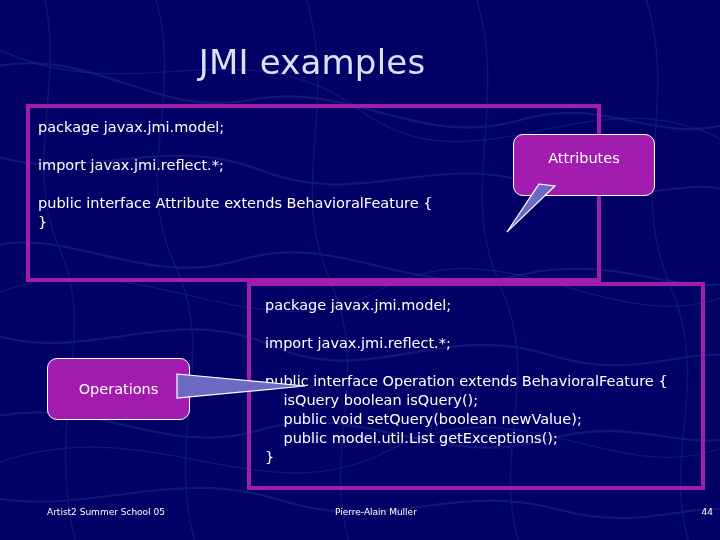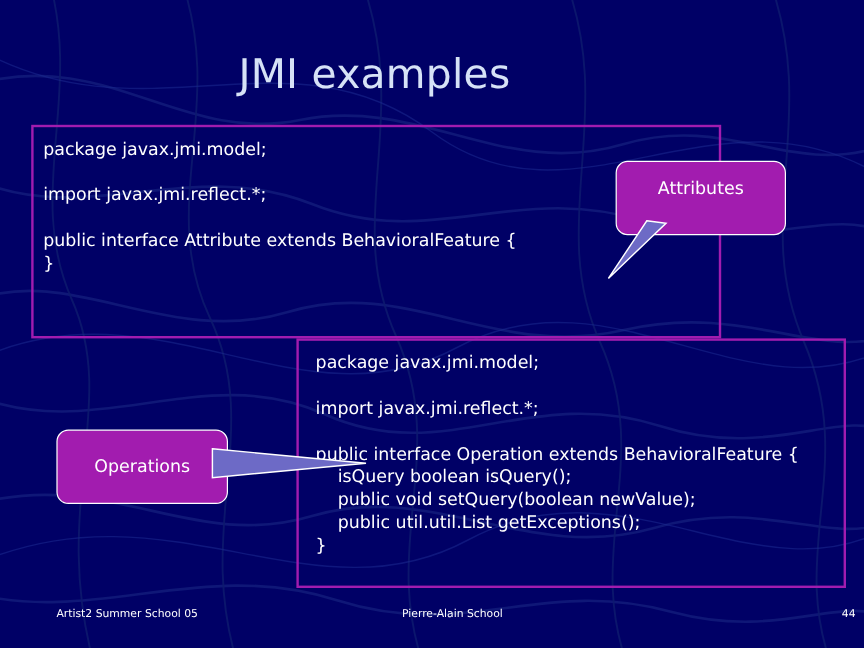--- a/index.html
+++ b/index.html
@@ -36,21 +36,21 @@
     line-height: 40px;
     font-weight: 400;
     color: #d6e2f7;
     letter-spacing: 0.2px;
     white-space: nowrap;
   }
 
   
   .code-box {
     position: absolute;
-    border: 2px solid #a21caf;
+    border: 4px solid #a21caf;
     box-sizing: border-box;
     background: transparent;
   }
   .code-box-1 {
     left: 26px;
     top: 104px;
     width: 575px;
     height: 178px;
     padding: 10px 0 0 8px;
   }
@@ -190,21 +190,21 @@
   </div>
 
   <div class="code-box code-box-2">
     <div class="code-line">package javax.jmi.model;</div>
     <div class="code-line blank"></div>
     <div class="code-line">import javax.jmi.reflect.*;</div>
     <div class="code-line blank"></div>
     <div class="code-line">public interface Operation extends BehavioralFeature {</div>
     <div class="code-line">    isQuery boolean isQuery();</div>
     <div class="code-line">    public void setQuery(boolean newValue);</div>
-    <div class="code-line">    public util.util.List getExceptions();</div>
+    <div class="code-line">    public model.util.List getExceptions();</div>
     <div class="code-line">}</div>
   </div>
 
   <div class="callout callout-attributes">
     <svg class="callout-tail" viewBox="0 0 60 50">
       <polygon points="34,0 50,2 2,48" fill="#6d6ac6" stroke="#ffffff" stroke-width="1.2"></polygon>
     </svg>
     <div class="callout-body">
       <span class="callout-label">Attributes</span>
     </div>
@@ -214,17 +214,17 @@
     <svg class="callout-tail" viewBox="0 0 130 40">
       <polygon points="0,6 128,18 0,30" fill="#6d6ac6" stroke="#ffffff" stroke-width="1.2"></polygon>
     </svg>
     <div class="callout-body">
       <span class="callout-label">Operations</span>
     </div>
   </div>
 
   <div class="footer">
     <div class="footer-item footer-left">Artist2 Summer School 05</div>
-    <div class="footer-item footer-center">Pierre-Alain School</div>
+    <div class="footer-item footer-center">Pierre-Alain Muller</div>
     <div class="footer-item footer-right">44</div>
   </div>
 
 </div>
 
 </body></html>

